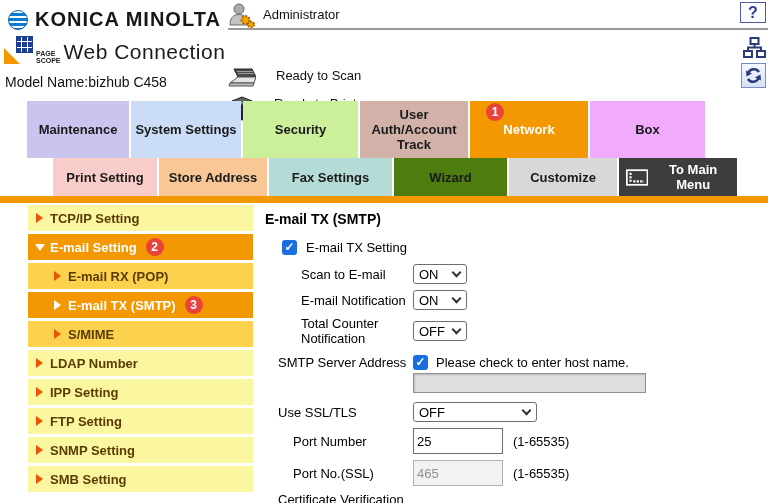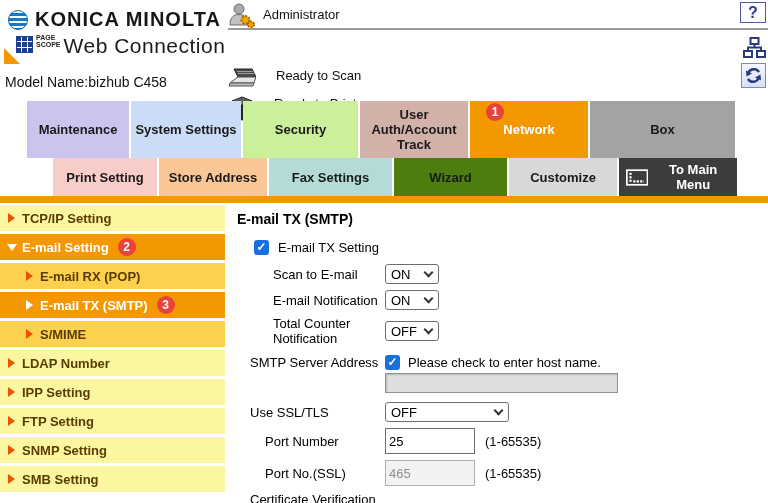--- a/index.html
+++ b/index.html
@@ -6,21 +6,21 @@
   html,body { background:#fff; }
   body { font-family:"Liberation Sans", sans-serif; color:#000; }
   #app { position:relative; width:768px; height:503px; background:#fff; overflow:hidden; }
 
   
   .header { position:relative; width:768px; height:101px; background:#fff; }
   .brand-row { position:absolute; left:8px; top:8px; display:flex; align-items:center; gap:7px; }
   .globe { width:20px; height:20px; border-radius:50%; border:1px solid #0a5fae;
            background:repeating-linear-gradient(#ffffff 0 2px, #0c7bd4 2px 5px); }
   .brand-text { font-size:20px; font-weight:bold; letter-spacing:1px; color:#171717; }
-  .ps-row { position:absolute; left:4px; top:34px; display:flex; align-items:flex-start; }
+  .ps-row { position:absolute; left:4px; top:34px; display:flex; align-items:flex-end; }
   .ps-icon { position:relative; width:30px; height:30px; }
   .ps-icon .sq { position:absolute; right:1px; top:2px; width:17px; height:17px; background:#1c3f94;
     box-shadow:inset 0 0 0 1px #1c3f94;
     background-image:linear-gradient(#fff 1px, transparent 1px), linear-gradient(90deg,#fff 1px, transparent 1px);
     background-size:6px 6px; background-position:-1px -1px; background-color:#1c3f94; }
   .ps-icon .ar { position:absolute; left:0; bottom:0; width:0; height:0;
     border-left:16px solid #f39800; border-top:16px solid transparent; }
   .ps-stack { font-size:7px; font-weight:bold; line-height:7px; color:#222; margin:0 3px 0 2px; }
   .ps-product { font-size:21px; color:#1b1b1b; letter-spacing:0.5px; }
   .model-name { position:absolute; left:5px; top:74px; font-size:14px; color:#111; }
@@ -50,21 +50,21 @@
     text-align:center; font-size:13px; font-weight:bold; color:#1a1a1a; line-height:15px; cursor:pointer; }
   .tabs-sub { display:flex; padding-left:53px; height:38px; }
   .tab-badge { position:absolute; top:2px; left:16px; }
   .badge { display:inline-block; width:18px; height:18px; border-radius:50%; background:#e8423b;
     color:#fff; font-size:12px; font-weight:bold; text-align:center; line-height:18px; }
   .orange-bar { height:7px; background:#f39800; width:768px; }
   .tmm-inner { display:flex; align-items:center; gap:8px; padding:0 7px;text-align:center; }
 
   
   .page-body { display:flex; align-items:flex-start; }
-  .sidebar { width:225px; padding-top:2px; }
+  .sidebar { width:225px; padding-top:2px;margin-left:28px; }
   .side-item { position:relative; height:26px; margin-bottom:3px; display:flex; align-items:center;
     font-size:13px; font-weight:bold; color:#5a3c00; cursor:pointer; }
   .side-item.l1 { padding-left:22px; }
   .side-item.l2 { padding-left:40px; }
   .side-item.yellow { background:#fbf6a0; }
   .side-item.gold { background:#fbd14e; }
   .side-item.active { background:#f39800; color:#fff; }
   .tri-r { position:absolute; width:0; height:0; border-top:5px solid transparent;
     border-bottom:5px solid transparent; border-left:7px solid #e95504; }
   .l1 .tri-r { left:8px; } .l2 .tri-r { left:26px; }
@@ -192,21 +192,21 @@
     <div class="tab" style="width:115px;background:#cbef9b">
         <span>Security</span>
       </div>
     <div class="tab" style="width:108px;background:#d2b1a9;padding:0 6px">
         <span>User Auth/Account Track</span>
       </div>
     <div class="tab" style="width:118px;background:#f39800;color:#fff">
       <span class="badge tab-badge">1</span>
       <span>Network</span>
     </div>
-    <div class="tab" style="width:145px;background:#a3a3a3">
+    <div class="tab" style="width:115px;background:#f0abfc">
         <span>Box</span>
       </div>
   </div>
 
   <div class="tabs-sub">
     <div class="tab" style="width:104px;background:#f8ccc8">
         <span>Print Setting</span>
       </div>
     <div class="tab" style="width:108px;background:#f8c795">
         <span>Store Address</span>

